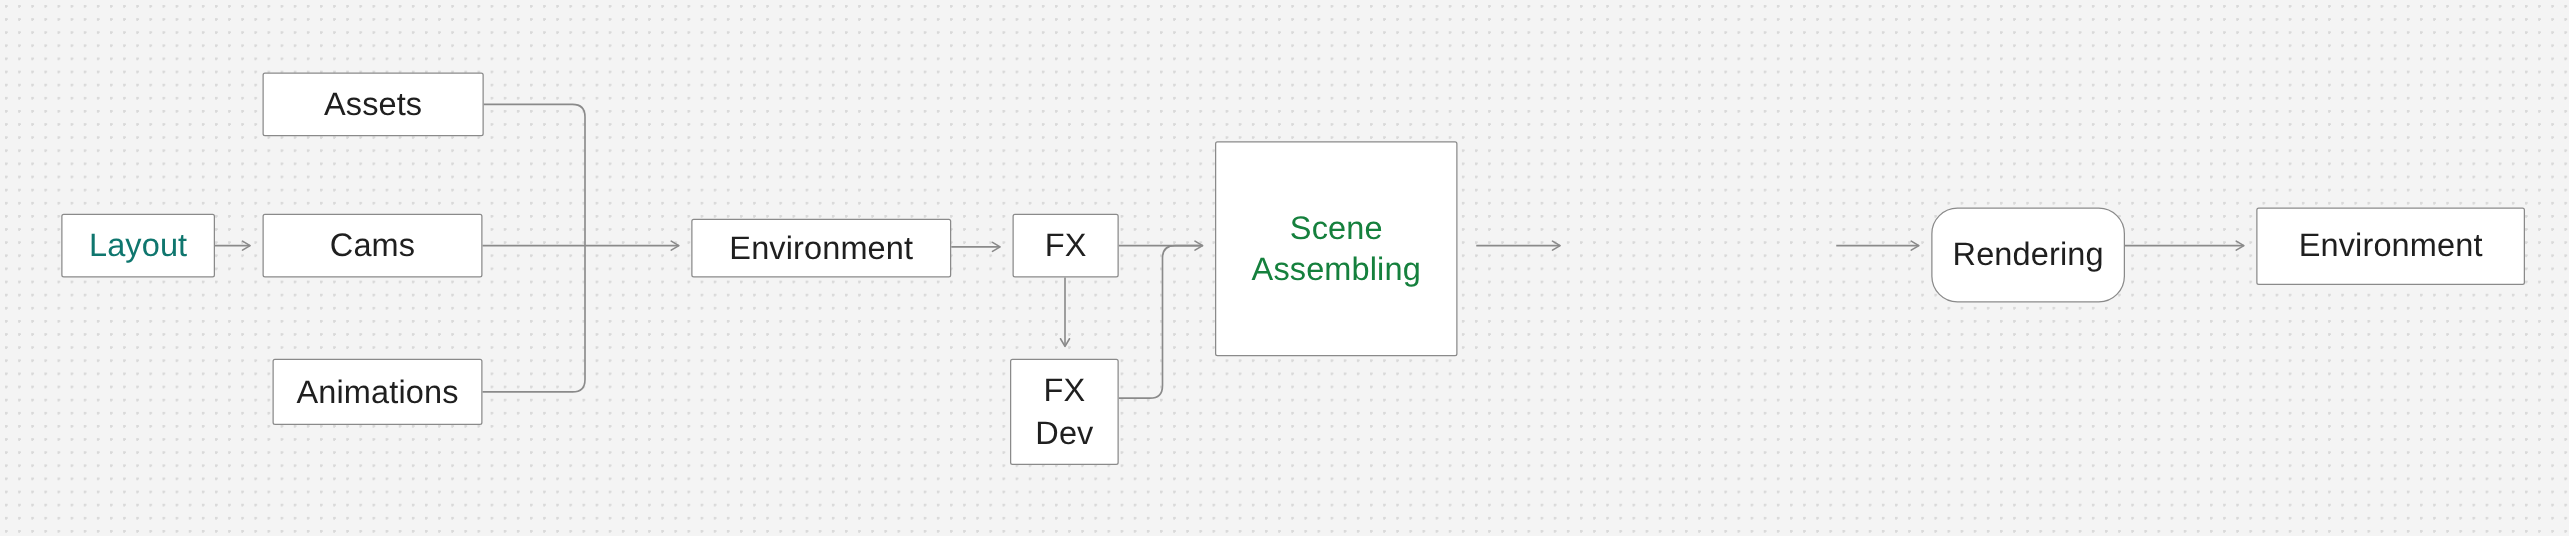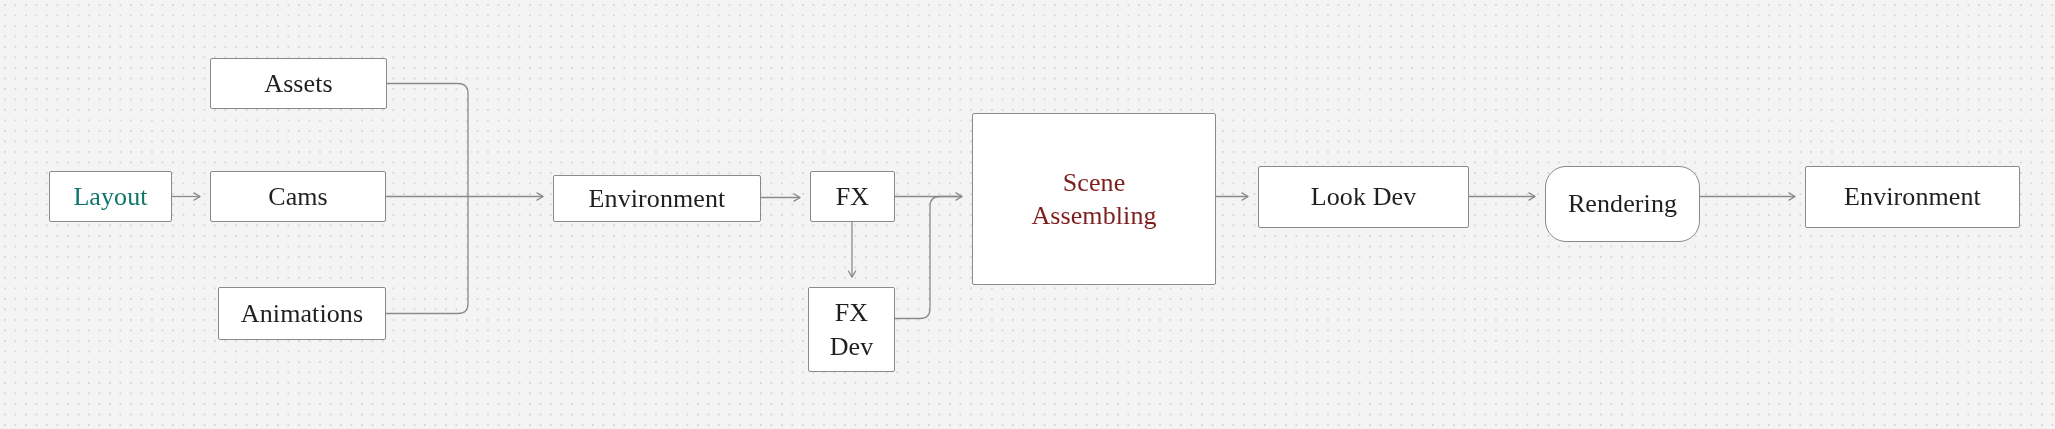--- a/index.html
+++ b/index.html
@@ -37,21 +37,20 @@
     align-items: center;
     justify-content: center;
     text-align: center;
     color: #1f1f1f;
     font-size: 26px;
     line-height: 1.28;
     font-weight: 400;
     letter-spacing: 0.1px;
     white-space: pre-line;
     padding: 0 20px;
-    font-family: Liberation Serif, serif;
   }
 </style>
 </head>
 <body>
 
 <div id="canvas" style="background-color: rgb(244, 244, 244);">
 
   <svg id="edges" viewBox="0 0 2055 429" xmlns="http://www.w3.org/2000/svg">
     <defs>
       <marker id="chev" markerWidth="11" markerHeight="11" refX="9.2" refY="5.5" orient="auto" markerUnits="userSpaceOnUse">
@@ -86,19 +85,18 @@
   </svg>
 
   <div class="node" style="left: 49px; top: 171px; width: 123px; height: 51px; background: rgb(255, 255, 255); border-color: rgb(138, 138, 138); color: #0f766e; font-size: 26px;">Layout</div>
   <div class="node" style="left: 210px; top: 58px; width: 177px; height: 51px; background: rgb(255, 255, 255); border-color: rgb(138, 138, 138); color: rgb(31, 31, 31); font-size: 26px;">Assets</div>
   <div class="node" style="left: 210px; top: 171px; width: 176px; height: 51px; background: rgb(255, 255, 255); border-color: rgb(138, 138, 138); color: rgb(31, 31, 31); font-size: 26px;">Cams</div>
   <div class="node" style="left: 553px; top: 175px; width: 208px; height: 47px; background: rgb(255, 255, 255); border-color: rgb(138, 138, 138); color: rgb(31, 31, 31); font-size: 26px;">Environment</div>
   <div class="node" style="left: 218px; top: 287px; width: 168px; height: 53px; background: rgb(255, 255, 255); border-color: rgb(138, 138, 138); color: rgb(31, 31, 31); font-size: 26px;">Animations</div>
   <div class="node" style="left: 810px; top: 171px; width: 85px; height: 51px; background: rgb(255, 255, 255); border-color: rgb(138, 138, 138); color: rgb(31, 31, 31); font-size: 26px;">FX</div>
   <div class="node" style="left: 808px; top: 287px; width: 87px; height: 85px; background: rgb(255, 255, 255); border-color: rgb(138, 138, 138); color: rgb(31, 31, 31); font-size: 26px;">FX
 Dev</div>
-  <div class="node" style="left: 972px; top: 113px; width: 244px; height: 172px; background: rgb(255, 255, 255); border-color: rgb(138, 138, 138); color: #7f1d1d; font-size: 26px;">Scene
+  <div class="node" style="left: 972px; top: 113px; width: 194px; height: 172px; background: rgb(255, 255, 255); border-color: rgb(138, 138, 138); color: #15803d; font-size: 26px;">Scene
 Assembling</div>
-  <div class="node" style="left: 1258px; top: 166px; width: 211px; height: 62px; background: rgb(255, 255, 255); border-color: rgb(138, 138, 138); color: rgb(31, 31, 31); font-size: 26px;">Look Dev</div>
   <div class="node" style="left: 1545px; top: 166px; width: 155px; height: 76px; background: rgb(255, 255, 255); border-color: rgb(138, 138, 138); color: rgb(31, 31, 31); font-size: 26px; border-radius: 21px;">Rendering</div>
   <div class="node" style="left: 1805px; top: 166px; width: 215px; height: 62px; background: rgb(255, 255, 255); border-color: rgb(138, 138, 138); color: rgb(31, 31, 31); font-size: 26px;">Environment</div>
 
 </div>
 
 </body></html>

